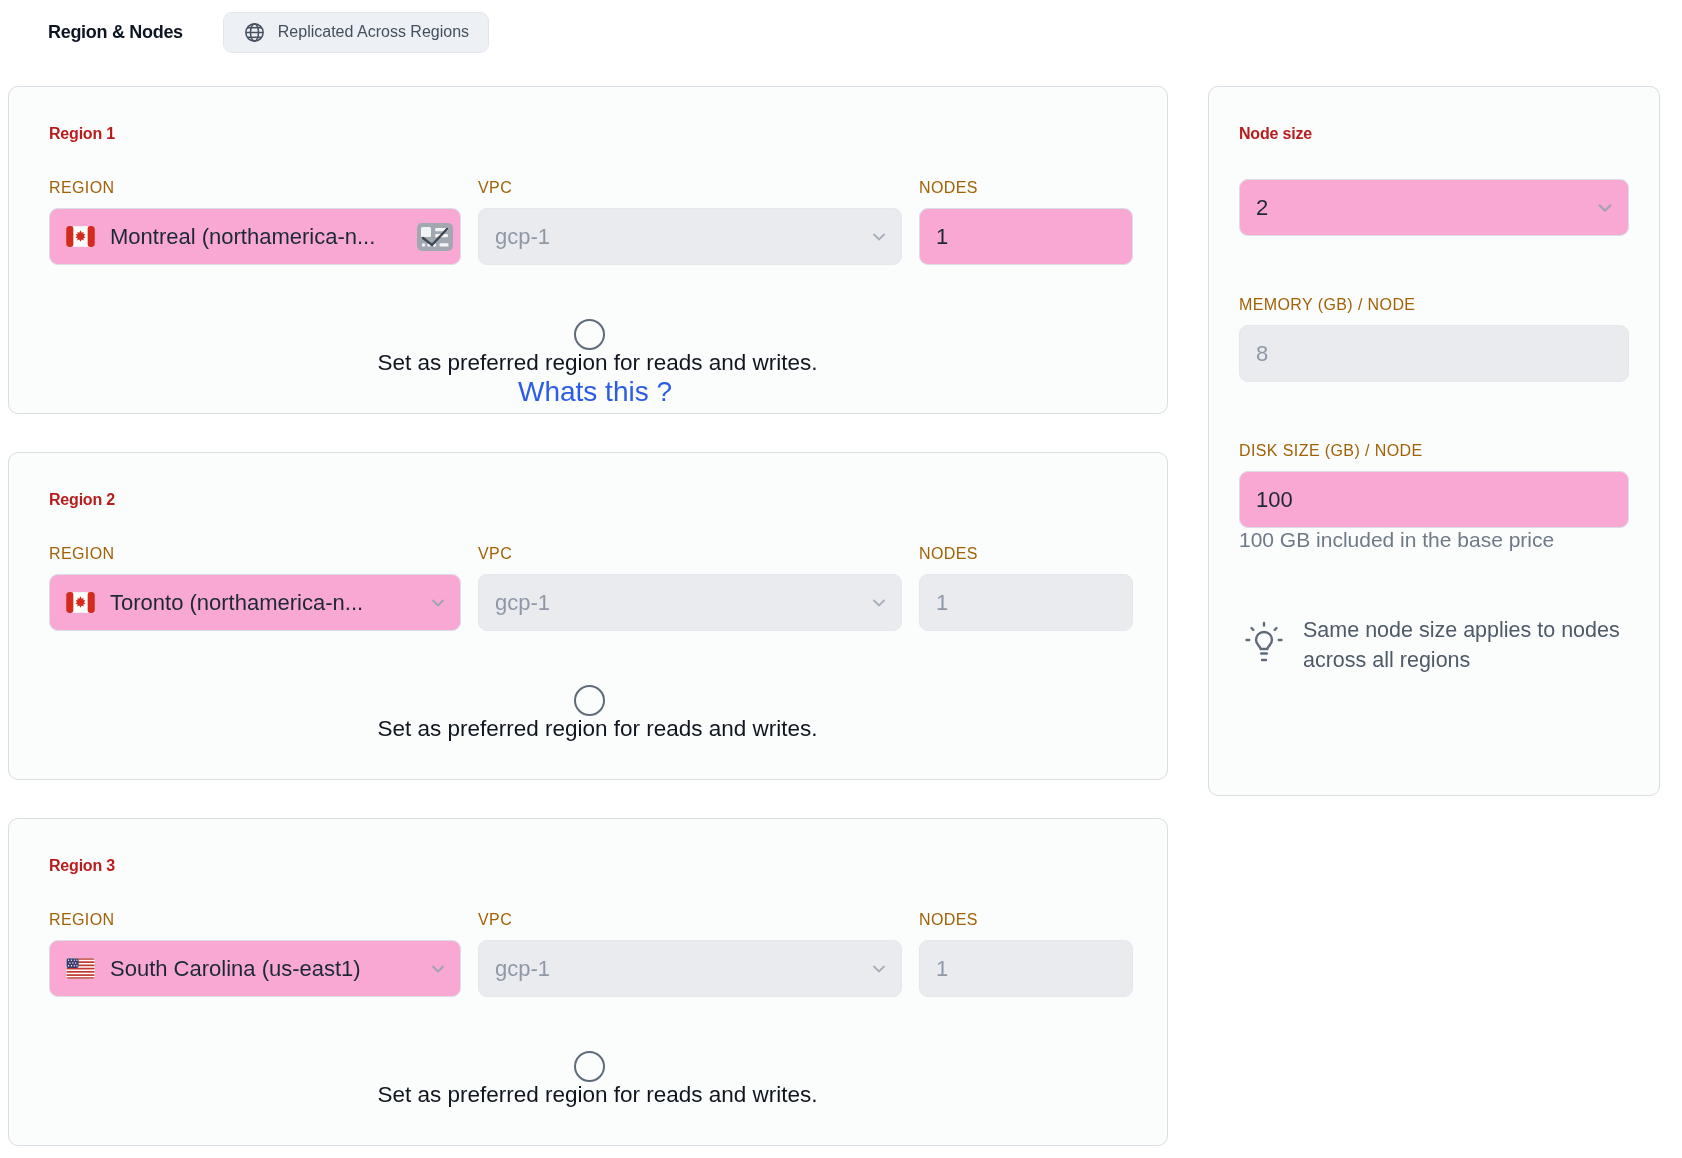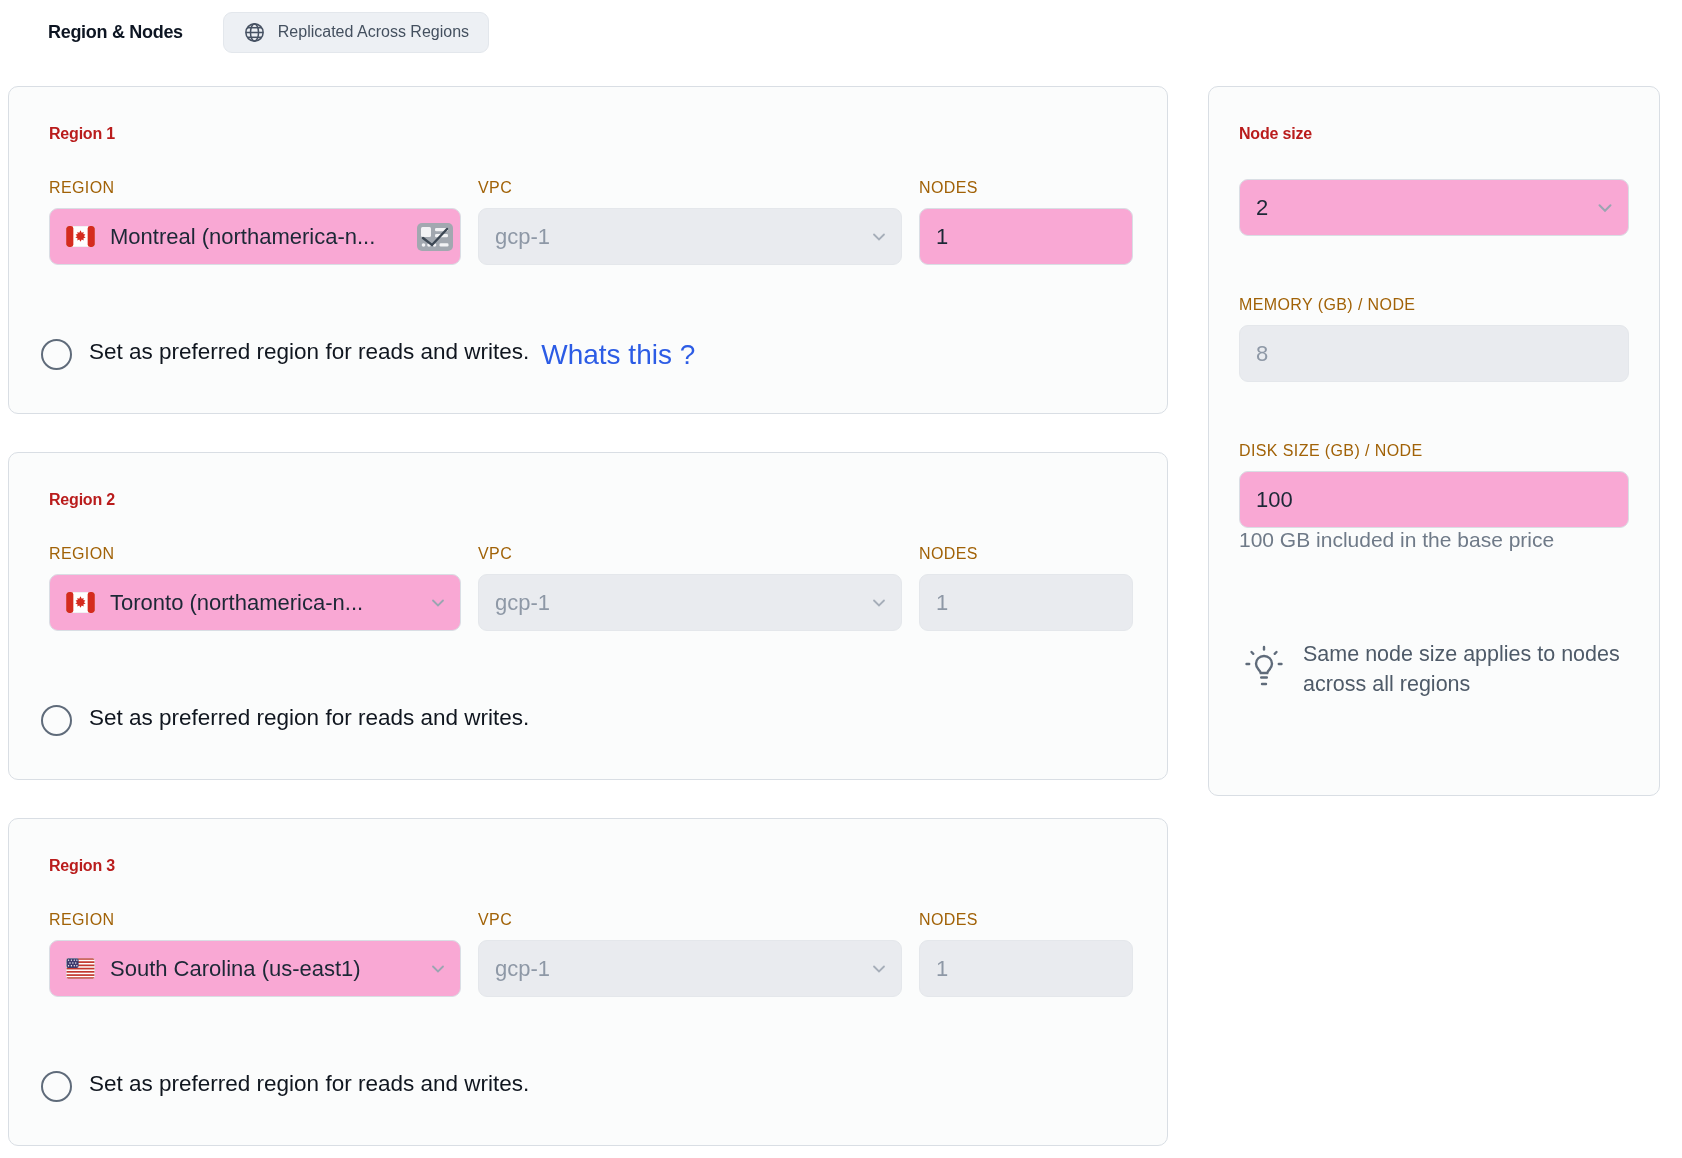--- a/index.html
+++ b/index.html
@@ -56,34 +56,34 @@
 
   .control .value { white-space: nowrap; overflow: hidden; flex: 1; }
   .control .chev { position: absolute; right: 12px; top: 50%; transform: translateY(-50%); }
   .flag { margin-right: 15px; flex: 0 0 auto; border-radius: 3px; }
 
   input.control { display: block; font-family: inherit; outline: none; }
   input.control:disabled { -webkit-text-fill-color: #8e98a6; }
 
   .cursor-overlay { position: absolute; right: 6px; top: 50%; transform: translateY(-50%); }
 
-  .radio-row { display: flex; align-items: flex-start; margin-top: 74px; padding-left: 2px; }
+  .radio-row { display: flex; align-items: center; margin-top: 54px; padding-left: 2px; flex-direction: column; }
   .radio {
     width: 31px; height: 31px; border-radius: 50%;
     border: 2px solid #5f6b7a; background: transparent; flex: 0 0 auto;
   }
   .radio-label { margin-left: 17px; font-size: 22.5px; color: #10161f; }
   .link { margin-left: 12px; font-size: 28px; color: #2c5ce5; text-decoration: none; cursor: pointer; }
 
   
   .node-card .field { margin-bottom: 0; }
   .node-card .section { margin-top: 60px; }
   .node-card .section.first { margin-top: 0; }
   .helper { font-size: 21px; color: #6f7a88; }
-  .note { display: flex; align-items: flex-start; gap: 16px; margin-top: 88px; padding-left: 2px; }
+  .note { display: flex; align-items: flex-start; gap: 16px; margin-top: 64px; padding-left: 2px; }
   .note .txt { font-size: 21.5px; color: #4e5a68; line-height: 1.38; width: 330px; }
   .note svg { flex: 0 0 auto; margin-top: 2px; }
 </style>
 </head>
 <body>
 
 <div class="page">
 
   <div class="header-row">
     <div class="page-title">Region &amp; Nodes</div>

